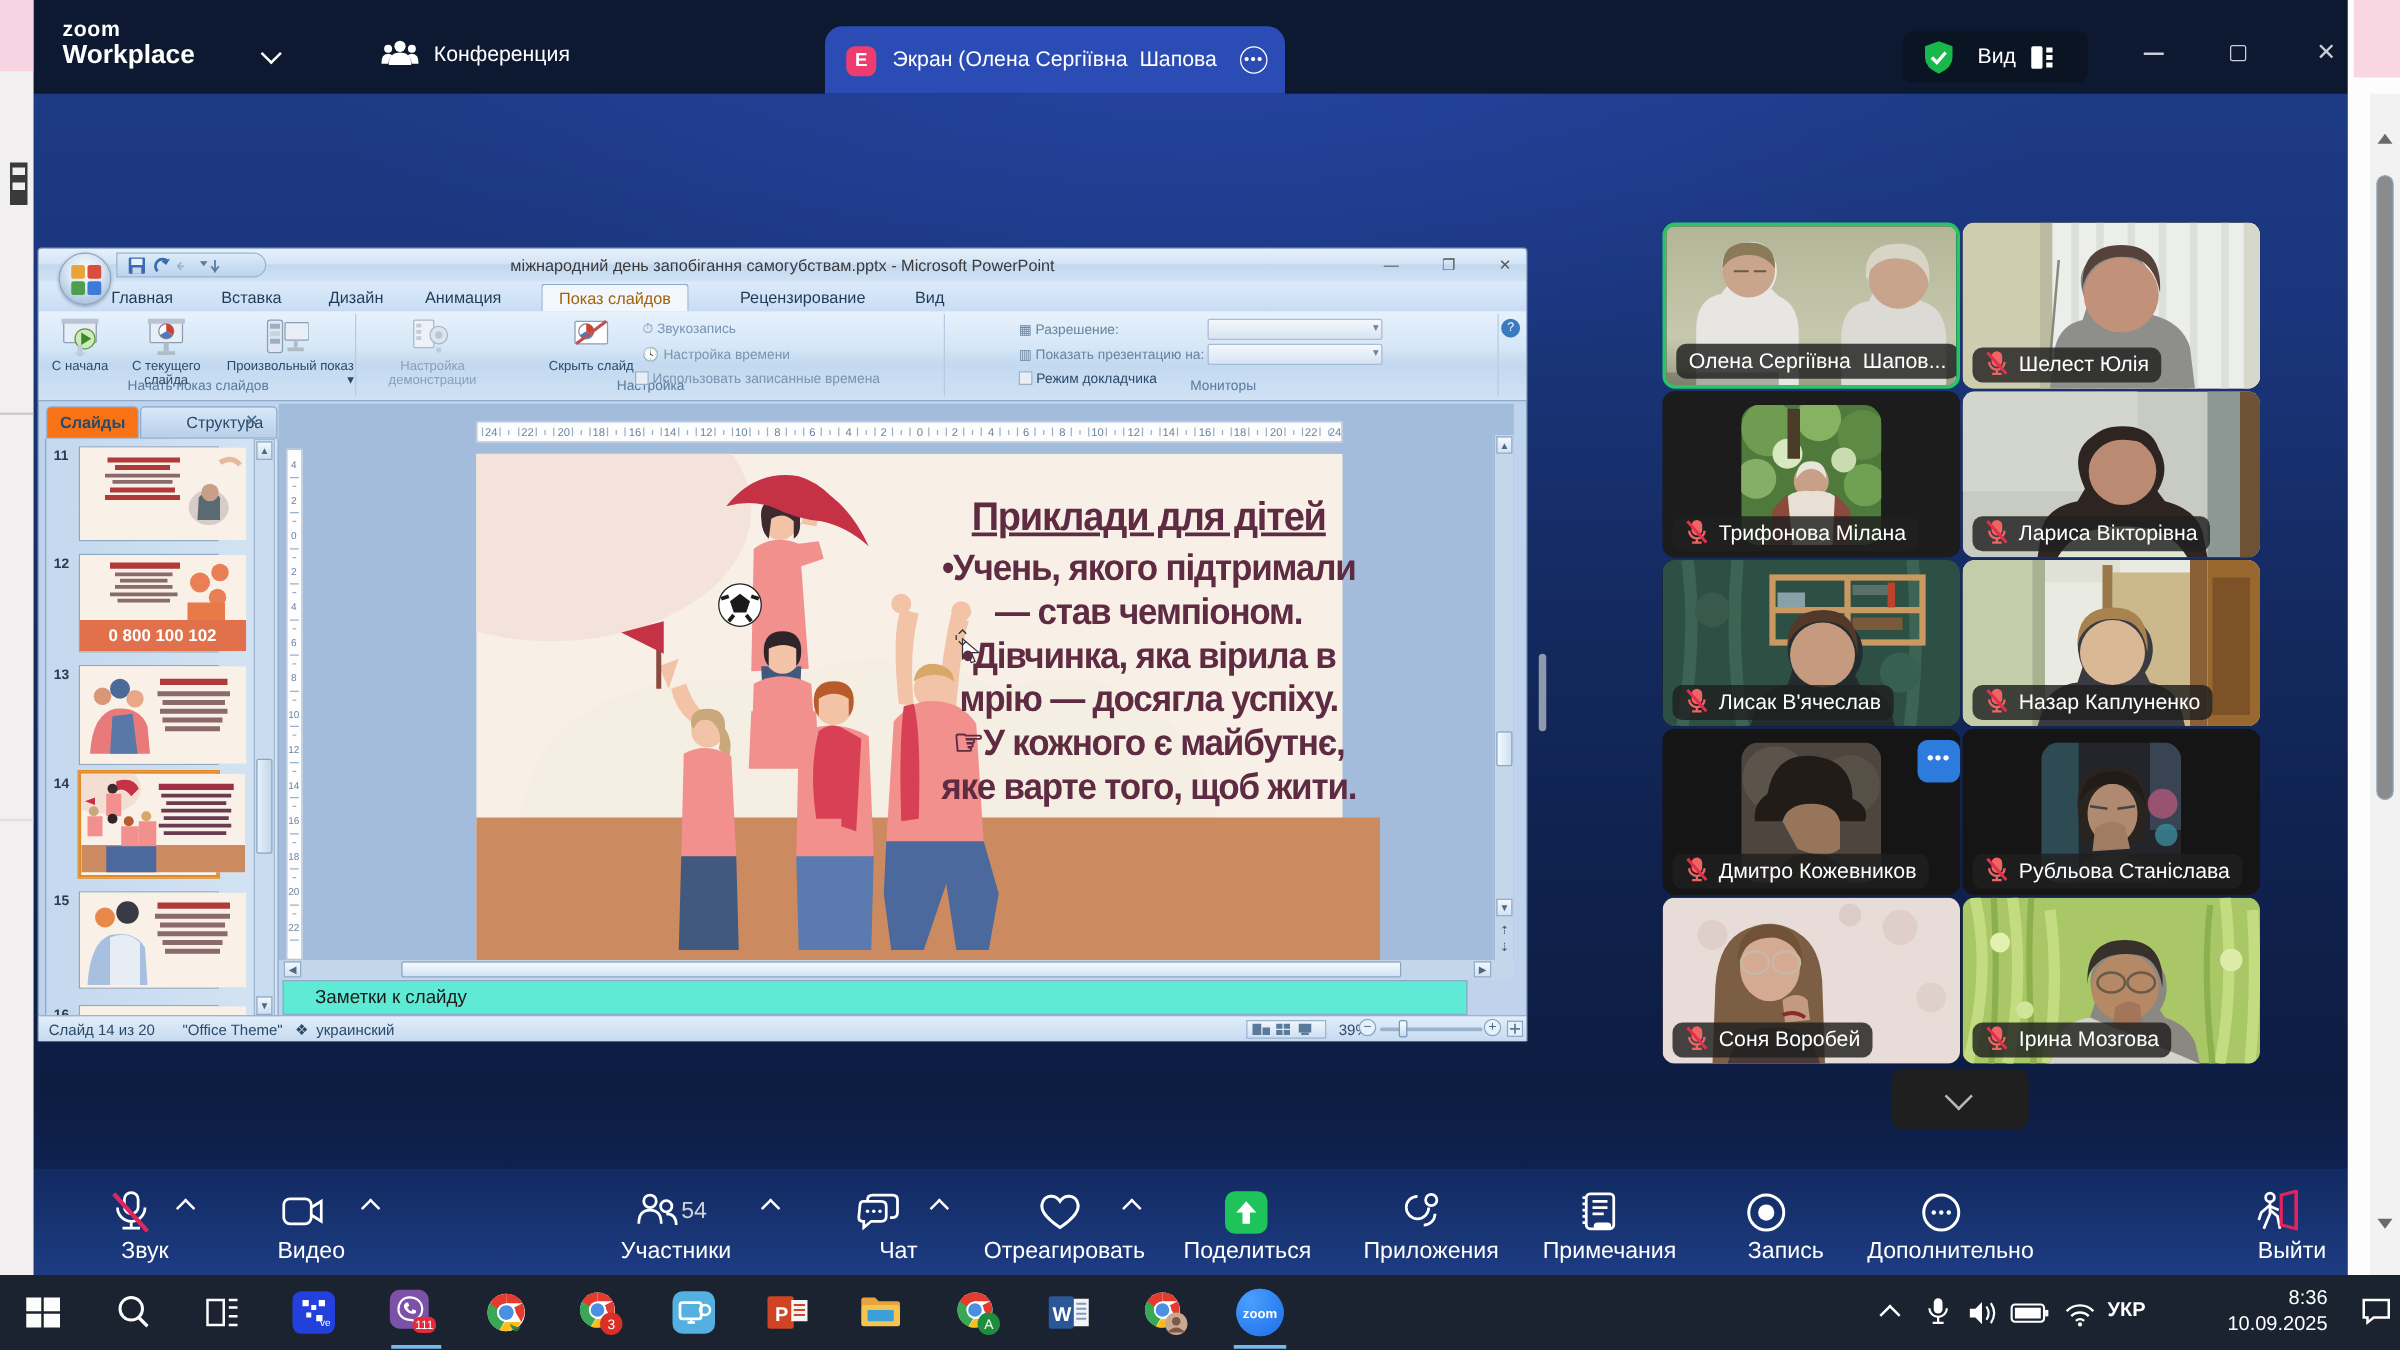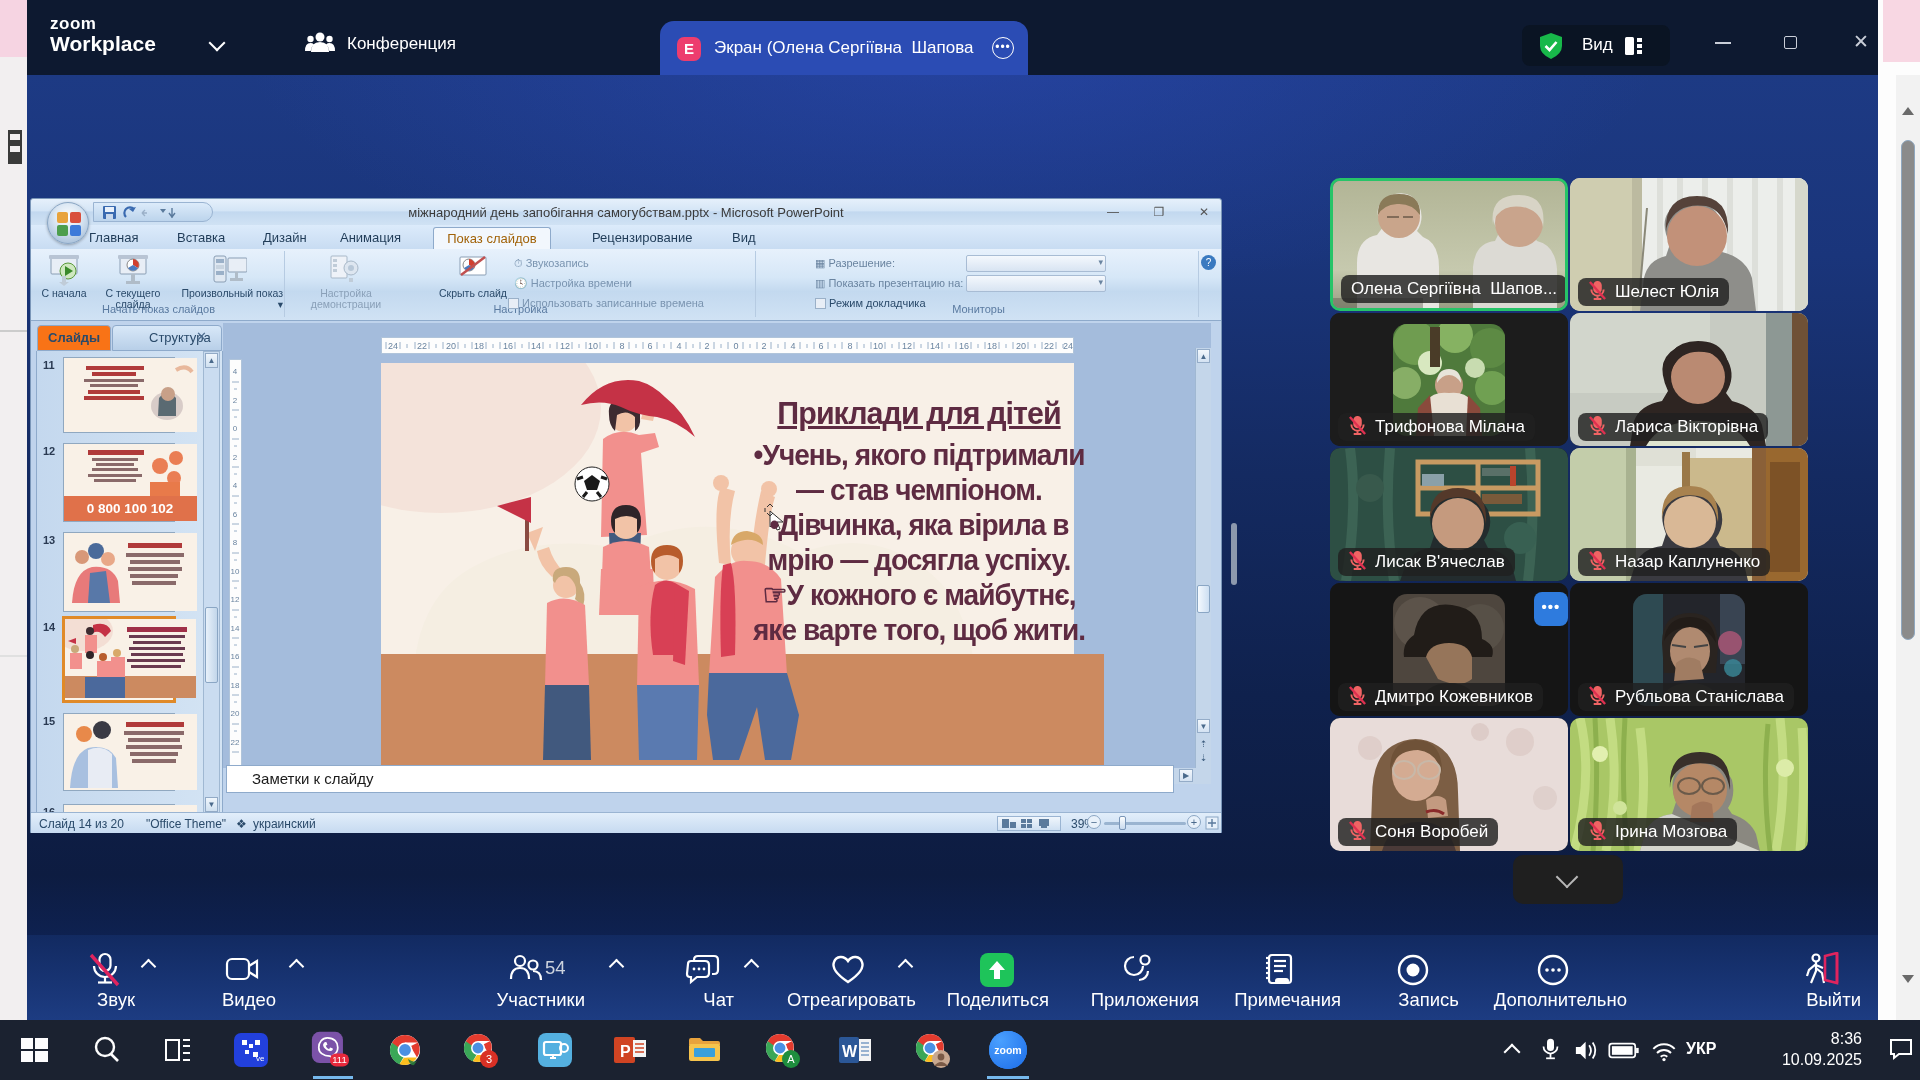--- a/index.html
+++ b/index.html
@@ -95,21 +95,21 @@
   #sarea { left:192px; top:124px; width:988px; height:445px; background:#a4bcdc; overflow:hidden; }
   #hruler { position:absolute; left:158px; top:14px; width:693px; height:17px; background:#fdfdfd; border:1px solid #b0c4da; }
   #vruler { position:absolute; left:6px; top:36px; width:13px; height:409px; background:#fdfdfd; border:1px solid #b0c4da; }
   #slide { position:absolute; left:158px; top:40px; width:693px; height:405px; }
   #stext { position:absolute; left:343px; top:32px; width:390px; transform:scaleX(0.95); transform-origin:center top; color:#5e2b42; text-align:center; }
   .st-title { font-size:32px; font-weight:bold; text-decoration:underline; margin-bottom:5px; letter-spacing:-1px; }
   .st-line { font-size:29.5px; font-weight:bold; line-height:35px; letter-spacing:-1px; white-space:nowrap; }
   #svscroll { position:absolute; left:972px; top:25px; width:16px; height:420px; background:#c4d6ea; border-left:1px solid #a0b8d2; }
   
   #hscroll { left:195px; top:569px; width:985px; height:16px; background:#c4d6ea; }
-  #notes { left:195px; top:566px; width:948px; height:28px; background:#ffffff; border:1px solid #8eaacb; font-size:15px; color:#1a1a1a; padding:4px 0 0 25px; }
+  #notes { left:195px; top:585px; width:948px; height:28px; background:#5eead4; border:1px solid #8eaacb; font-size:15px; color:#1a1a1a; padding:4px 0 0 25px; }
   #pstatus { left:0; top:613px; width:1190px; height:21px; background:linear-gradient(180deg,#e2eefa,#c6daf0); border-top:1px solid #9ab4d2; font-size:12px; color:#2a4a6a; }
 </style>
 </head>
 <body>
 <div id="stage">
   <div id="desk-left" class="abs">
       <div class="pink abs"></div>
  <div class="abs" style="left:8px;top:130px;width:14px;height:34px;background:#3a3a3a;"></div>
  <div class="abs" style="left:10px;top:134px;width:10px;height:6px;background:#f2eff0;"></div>
  <div class="abs" style="left:10px;top:146px;width:10px;height:6px;background:#f2eff0;"></div>

